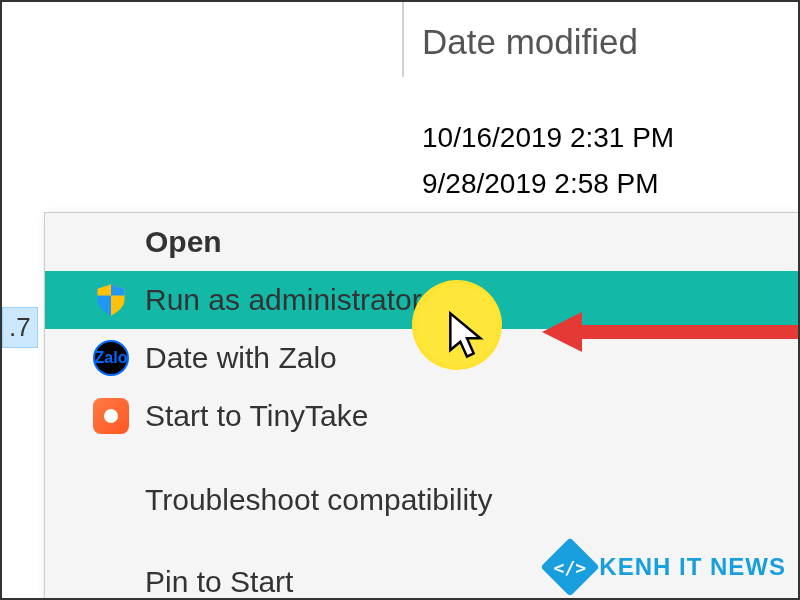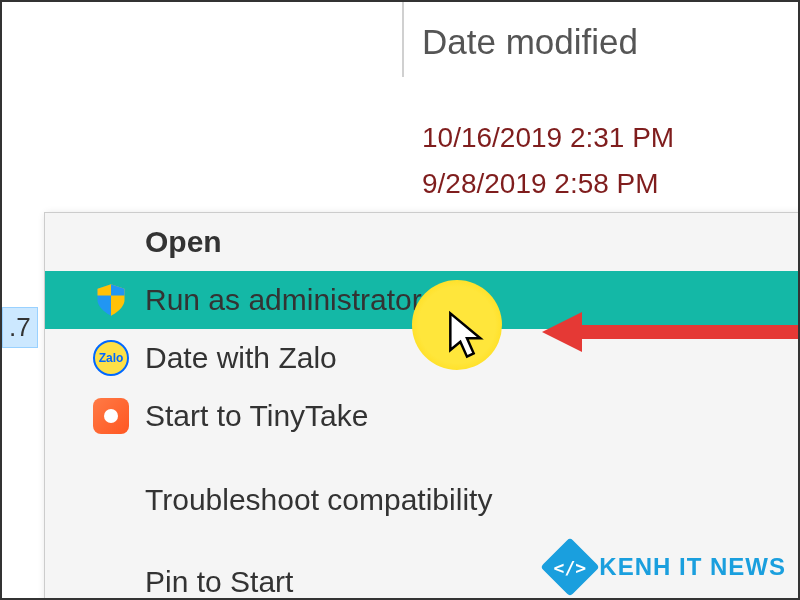--- a/index.html
+++ b/index.html
@@ -30,21 +30,21 @@
       left: 400px;
       width: 2px;
       height: 75px;
       background: #d0d0d0;
     }
     .date-values {
       position: absolute;
       top: 115px;
       left: 420px;
       font-size: 28px;
-      color: #7f1d1d;
+      color: #000000;
       line-height: 1.5;
     }
     .date-item {
       margin-bottom: 4px;
     }
     .file-fragment {
       position: absolute;
       left: 0;
       top: 305px;
       background: #cce8ff;
@@ -100,26 +100,26 @@
     
     .shield-icon svg {
       width: 36px;
       height: 36px;
     }
     
     .zalo-icon {
       width: 36px;
       height: 36px;
       border-radius: 50%;
-      background: #fde047;
+      background: #000000;
       border: 2px solid #0068ff;
       display: flex;
       align-items: center;
       justify-content: center;
-      font-size: 12px;
+      font-size: 16px;
       font-weight: 700;
       color: #0068ff;
       font-family: Arial, sans-serif;
     }
     
     .tinytake-icon {
       width: 36px;
       height: 36px;
       border-radius: 8px;
       background: linear-gradient(135deg, #ff7a45, #ff5722);

